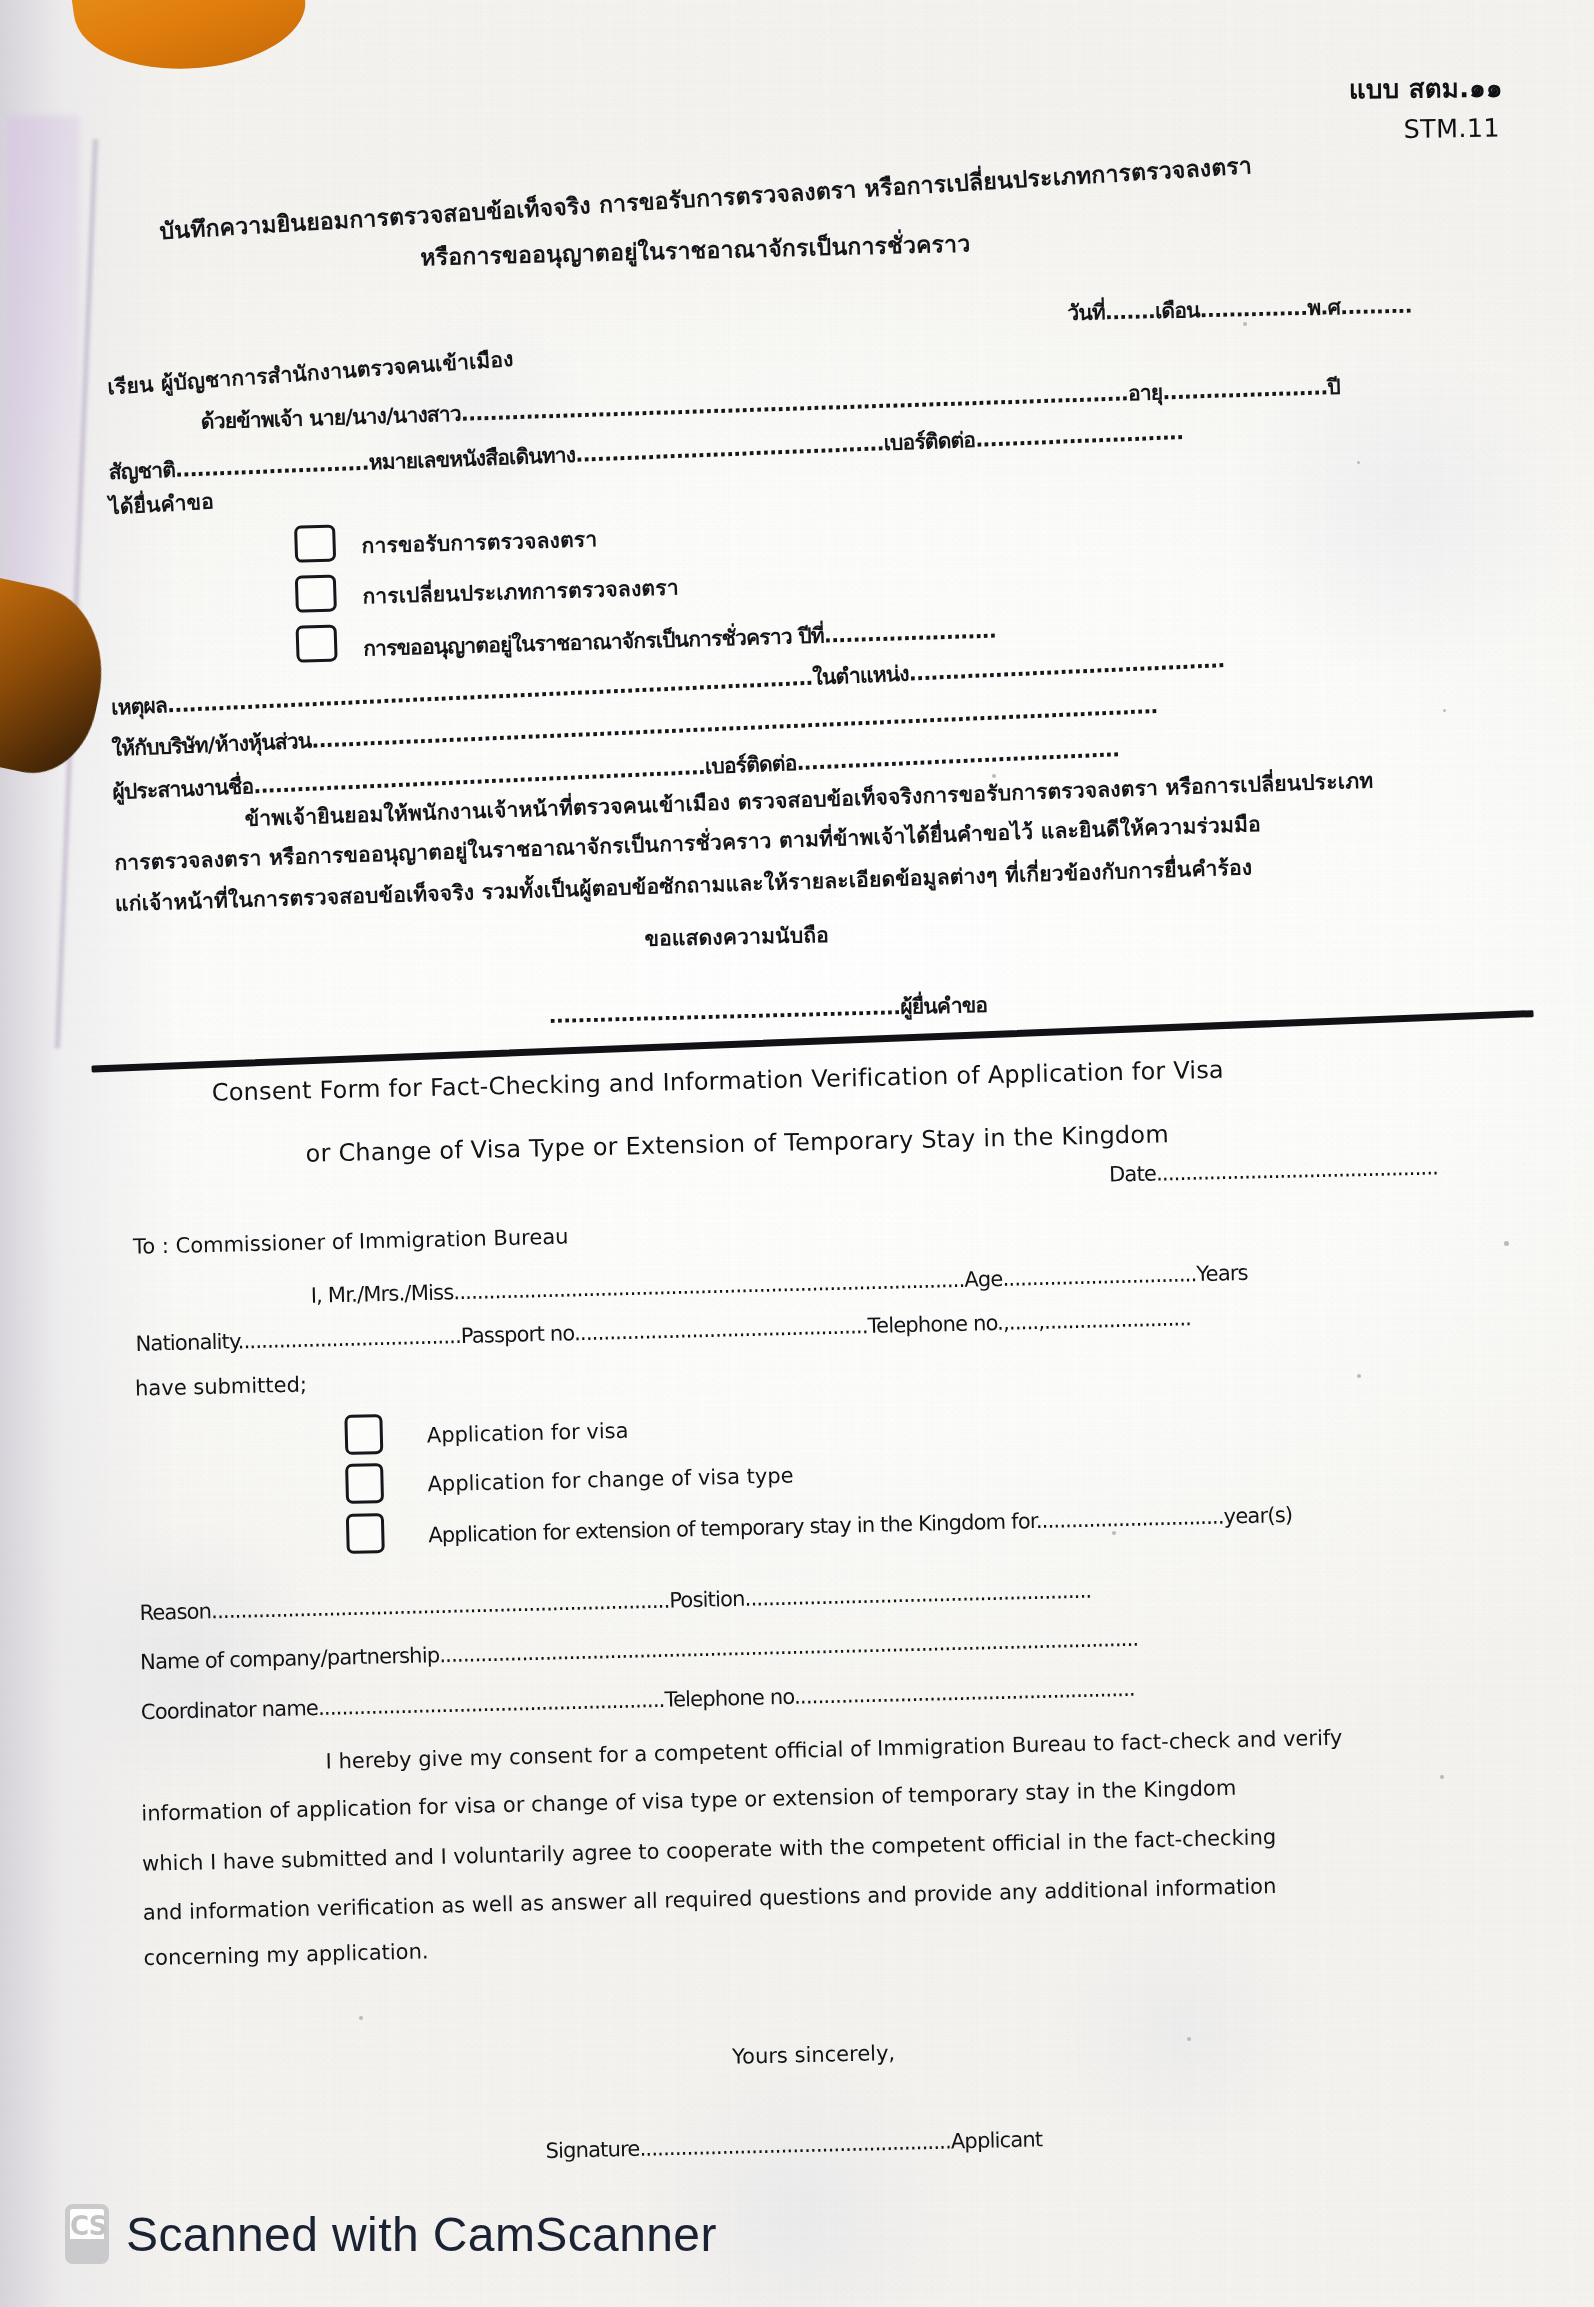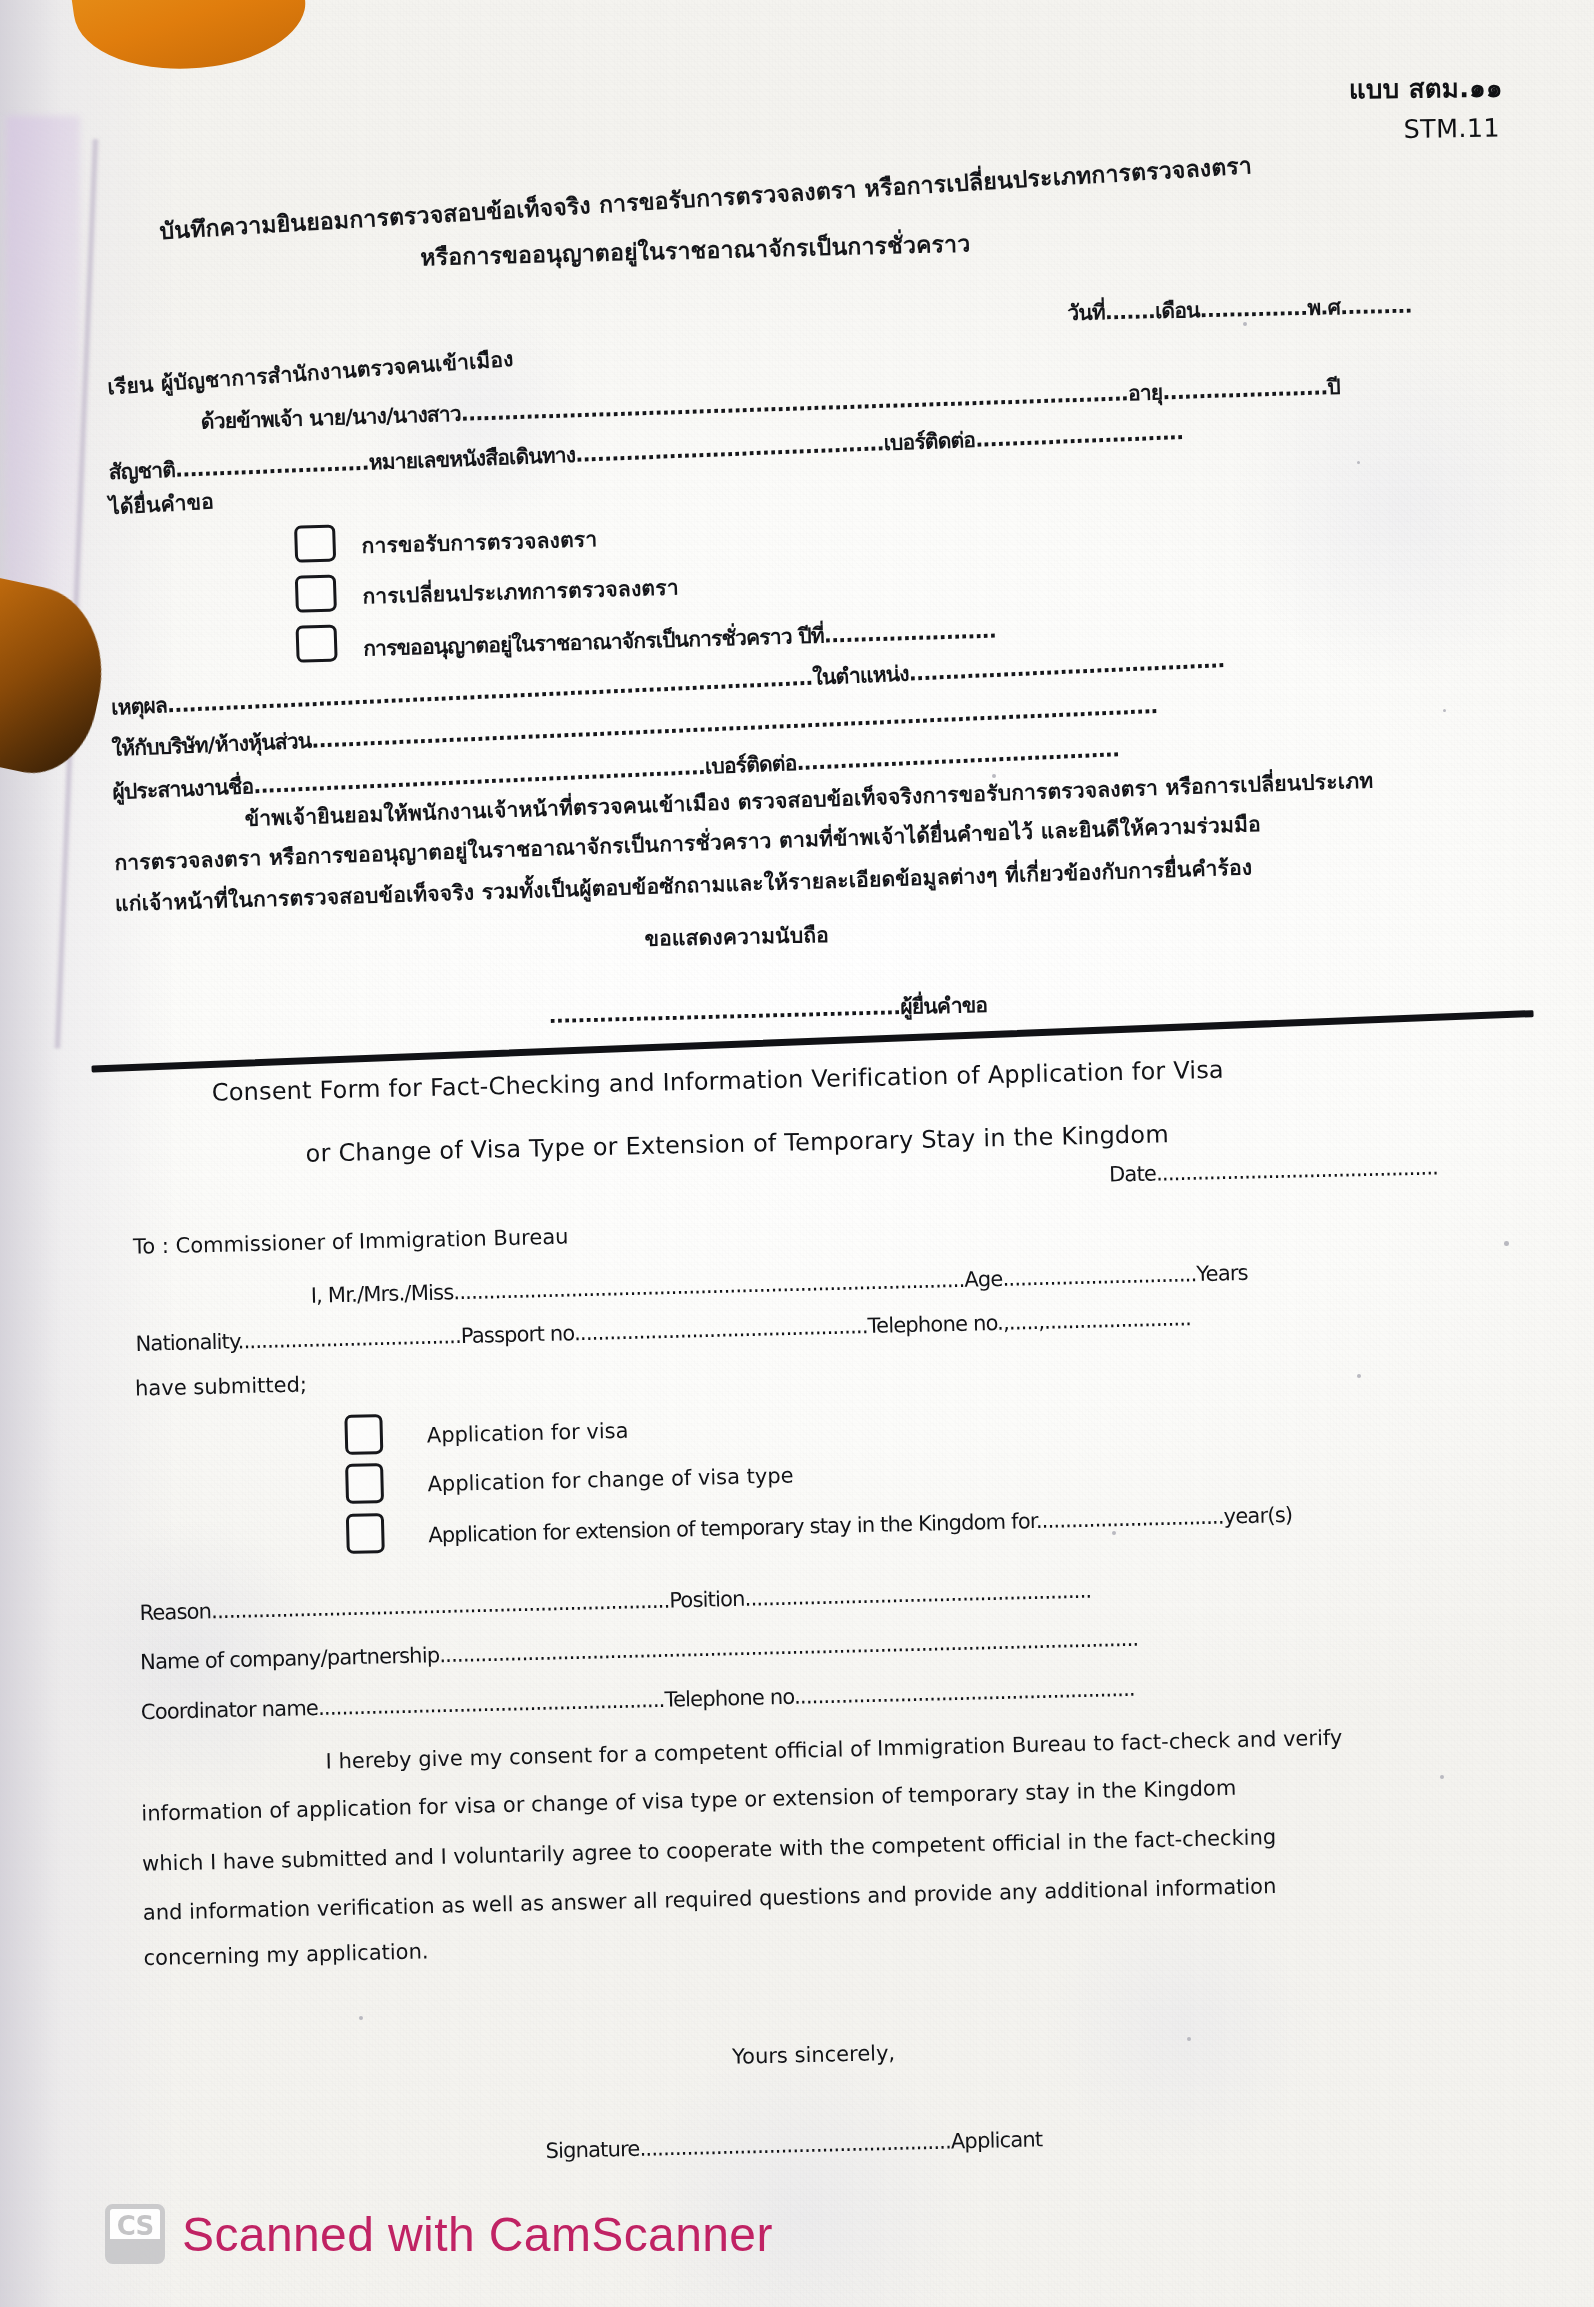--- a/index.html
+++ b/index.html
@@ -168,27 +168,26 @@
 
   
   .wm {
     position: absolute;
     display: flex;
     align-items: center;
     gap: 17px;
     opacity: .95;
   }
   .wm-badge {
-    width: 60px; height: 60px;
+    width: 44px; height: 60px;
     border: 5.4px solid #c9c9cb;
     border-radius: 7.7px;
     position: relative;
     box-sizing: border-box;
     background: #ffffff;
-    margin-left: 40px;
   }
   .wm-badge::after {
     content: "";
     position: absolute;
     left: 0; right: 0; bottom: 0;
     height: 20px;
     background: #c9c9cb;
   }
   .wm-badge span {
     position: absolute;
@@ -196,21 +195,21 @@
     text-align: center;
     font-family: "DejaVu Sans", sans-serif;
     font-weight: 700;
     font-size: 26px;
     color: #c2c2c4;
     letter-spacing: -0.8px;
   }
   .wm-text {
     font-family: "Liberation Sans", sans-serif;
     font-size: 48px;
-    color: #be185d;
+    color: #0f172a;
     letter-spacing: 0.4px;
     white-space: nowrap;
   }
 
   
   .speck {
     position: absolute;
     background: #b9b9c0;
     border-radius: 50%;
   }

